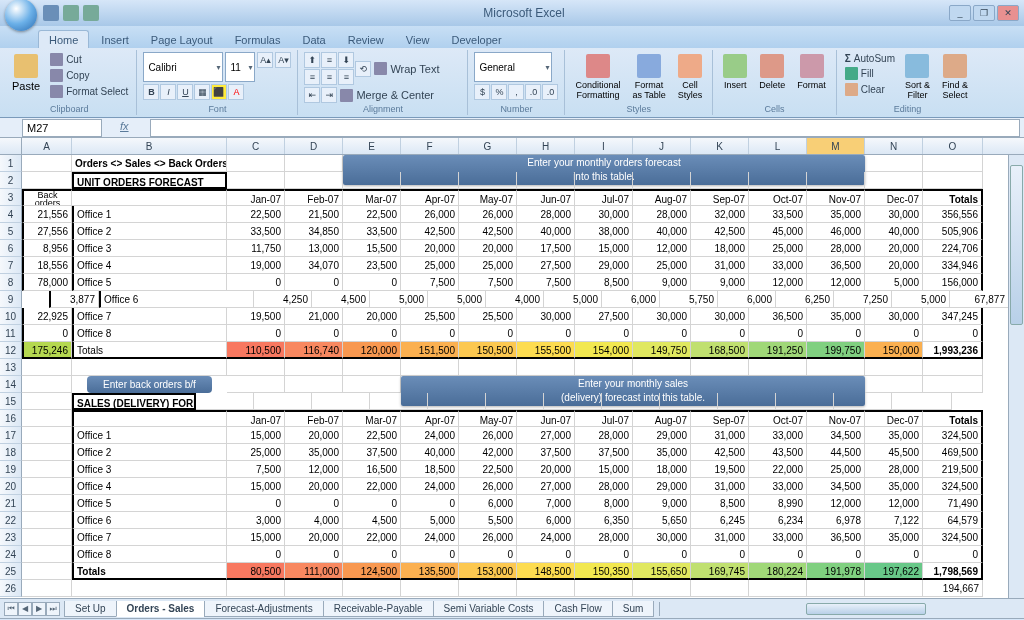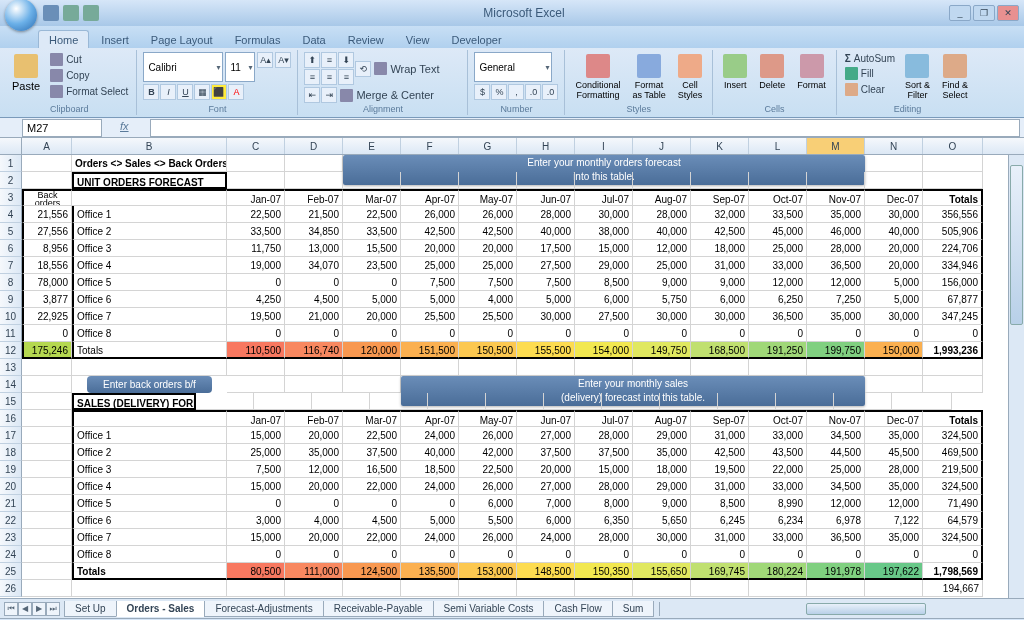--- a/index.html
+++ b/index.html
@@ -424,21 +424,21 @@
         <div class="cell r" style="width: 58px;">8,500</div>
         <div class="cell r" style="width: 58px;">9,000</div>
         <div class="cell r" style="width: 58px;">9,000</div>
         <div class="cell r" style="width: 58px;">12,000</div>
         <div class="cell r" style="width: 58px;">12,000</div>
         <div class="cell r" style="width: 58px;">5,000</div>
         <div class="cell r br2" style="width: 60px;">156,000</div>
       </div>
       <div class="row">
         <div class="rowhead">9</div>
-        <div class="cell r bl" style="width: 50px;">3,877</div>
+        <div class="cell r bl" style="width: 50px; margin-left: 27px;">3,877</div>
         <div class="cell bl" style="width: 155px;">Office 6</div>
         <div class="cell r" style="width: 58px;">4,250</div>
         <div class="cell r" style="width: 58px;">4,500</div>
         <div class="cell r" style="width: 58px;">5,000</div>
         <div class="cell r" style="width: 58px;">5,000</div>
         <div class="cell r" style="width: 58px;">4,000</div>
         <div class="cell r" style="width: 58px;">5,000</div>
         <div class="cell r" style="width: 58px;">6,000</div>
         <div class="cell r" style="width: 58px;">5,750</div>
         <div class="cell r" style="width: 58px;">6,000</div>

